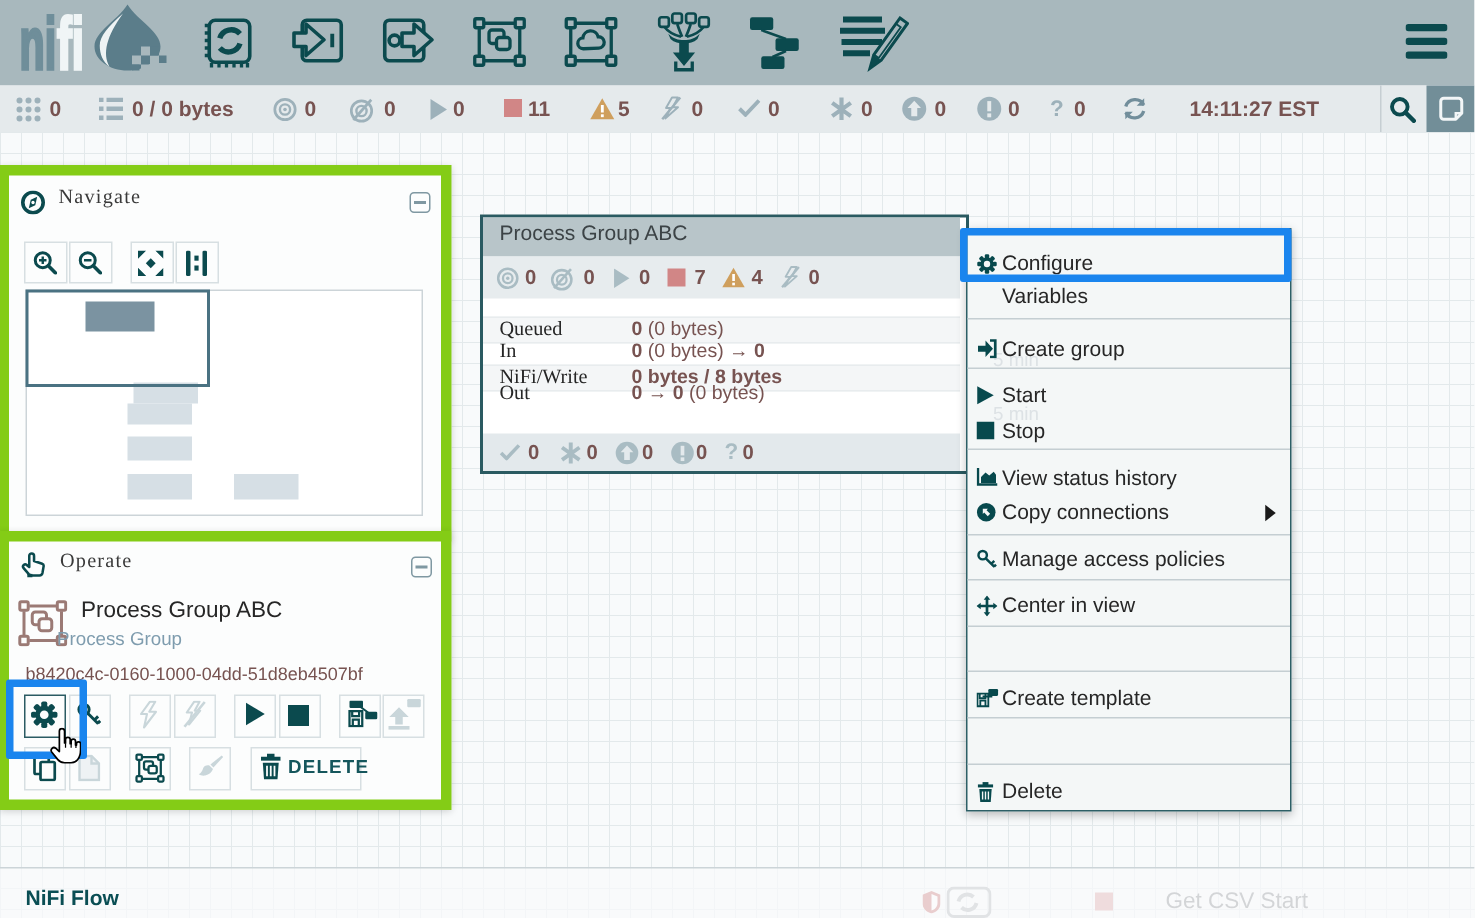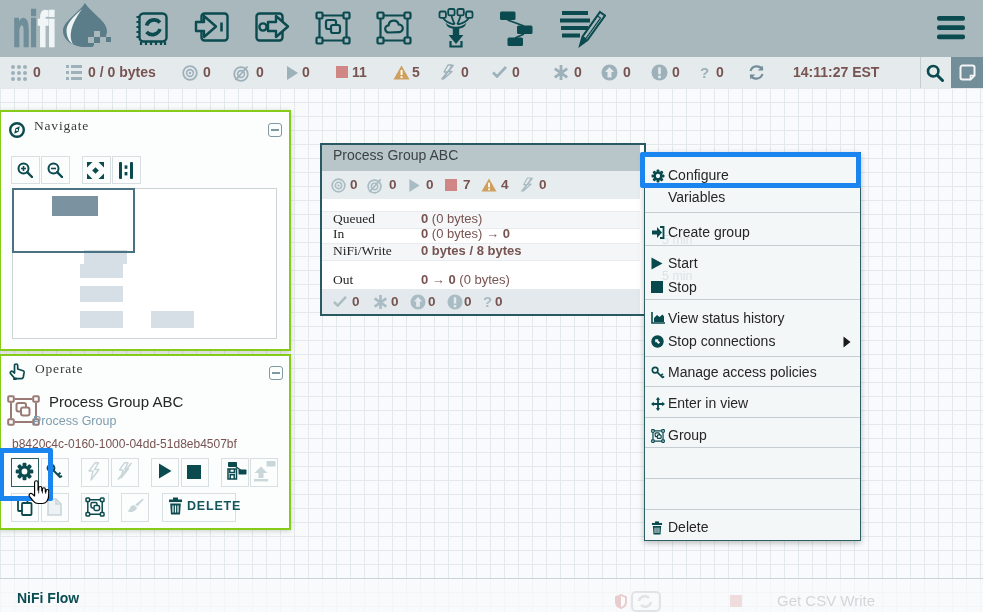--- a/index.html
+++ b/index.html
@@ -11,21 +11,21 @@
     background-image:linear-gradient(to right,#e3e9eb 1px,transparent 1px),
                      linear-gradient(to bottom,#e3e9eb 1px,transparent 1px);
     background-size:14px 14px;}
   
   #header{left:0;top:0;width:983px;height:57px;background:#a8b8bd;}
   
   #status{left:0;top:57px;width:983px;height:31px;background:#e5eaec;}
   #status .num{position:absolute;top:0;height:31px;line-height:31px;
     font-weight:bold;font-size:14px;color:#775351;}
   
-  .panel{background:#fcfdfd;border:2px solid #84cc16;box-shadow:0 1px 5px rgba(0,0,0,0.18);}
+  .panel{background:#fcfdfd;border:7px solid #84cc16;box-shadow:0 1px 5px rgba(0,0,0,0.18);}
   #navigate{left:-1px;top:110px;width:288px;height:237px;}
   #operate{left:-1px;top:354px;width:288px;height:172px;}
   .ptitle{position:absolute;font-family:"Liberation Serif",serif;font-weight:normal;
     font-size:13.5px;color:#3a3a3a;letter-spacing:0.8px;}
   .collapse{position:absolute;width:12px;height:12px;border:1px solid #7f98a2;
     border-radius:3px;color:#7f98a2;}
   .collapse:before{content:"";position:absolute;left:2px;top:5px;width:8px;height:2px;background:#7f98a2;}
   
   .nbtn{position:absolute;width:27px;height:26px;background:#fcfdfd;border:1px solid #d7dfe2;}
   
@@ -466,21 +466,21 @@
       <span class="pgval"><b>0</b> (0 bytes)</span>
   </div>
   <div class="pgrow" style="top:82px">
     <span class="pglabel">In</span>
       <span class="pgval"><b>0</b> (0 bytes) <b>→ 0</b></span>
   </div>
   <div class="pgrow" style="top:98px;background:#f4f6f7;border-top:1px solid #e8ecee;border-bottom:1px solid #e8ecee">
     <span class="pglabel">NiFi/Write</span>
       <span class="pgval"><b>0 bytes / 8 bytes</b></span>
   </div>
-  <div class="pgrow" style="top:128px">
+  <div class="pgrow" style="top:110px">
     <span class="pglabel">Out</span>
       <span class="pgval"><b>0 → 0</b> (0 bytes)</span>
   </div>
   <div class="abs" style="left:0;top:144px;width:318px;height:25px;background:#e3e9ec">
     <svg class="abs" style="left:11px;top:7px" width="14" height="11" viewBox="0 0 15 12">
       <path d="M1,6.5 L5,10.5 L14,1" stroke="#a9bcc3" stroke-width="2.6" fill="none"></path>
     </svg>
       <span class="pgnum" style="left:30px;height:25px;line-height:25px">0</span>
     <svg class="abs" style="left:51px;top:5px" width="15" height="16" viewBox="0 0 16 17">
       <g stroke="#a9bcc3" stroke-width="2.8">
@@ -506,21 +506,21 @@
 <div id="ghost" class="abs" style="left:595px;top:585px;width:388px;height:27px;opacity:0.9">
   <svg class="abs" style="left:20px;top:9px" width="12" height="15" viewBox="0 0 12 15">
     <path d="M6,0 L12,2.5 V8 C12,11.5 9.5,14 6,15 C2.5,14 0,11.5 0,8 V2.5 Z" fill="#b94a48"></path>
     <path d="M6,2 L10,3.7 V8 C10,10.5 8.3,12.3 6,13 Z" fill="#fff"></path>
   </svg>
   <svg class="abs" style="left:36px;top:6px" width="30" height="21" viewBox="0 0 30 21">
     <rect x="1" y="1" width="28" height="19" rx="4" stroke="#9aa2a6" stroke-width="2" fill="none"></rect>
     <path d="M8,10 a6,6 0 0 1 10,-3 M20,11 a6,6 0 0 1 -10,3" stroke="#9aa2a6" stroke-width="2.6" fill="none"></path>
   </svg>
   <div class="abs" style="left:135px;top:10px;width:12px;height:12px;background:#d18686"></div>
-  <div class="abs" style="left:182px;top:7px;font-size:15px;color:#62696e">Get CSV Write</div>
+  <div class="abs" style="left:182px;top:7px;font-size:15px;color:#62696e">Get CSV Start</div>
 </div>
 <div id="crumb" class="abs">
     <span>NiFi Flow</span>
   </div>
 <div id="menu" class="abs">
   <div class="abs" style="left:17px;top:80px;font-size:12.5px;color:#dde2e5">5 min</div>
   <div class="abs" style="left:17px;top:116px;font-size:12.5px;color:#dde2e5">5 min</div>
   <div class="mi" style="top:11px">
     <svg width="14" height="14" viewBox="0 0 19 19">
       <g fill="#07494d" transform="translate(9.5,9.5)">
@@ -584,56 +584,50 @@
       <path d="M1,0 v11 h13" stroke="#07494d" stroke-width="1.6" fill="none"></path>
       <path d="M3,10 v-4 l3,-3 2.5,2 3,-2.5 1.5,2 v5.5 z" fill="#07494d"></path>
     </svg>
     <span class="txt">View status history</span>
   </div>
   <div class="mi" style="top:177px">
     <svg width="13" height="13" viewBox="0 0 13 13">
       <circle cx="6.5" cy="6.5" r="6.2" fill="#07494d"></circle>
       <path d="M4.2,4.2 h3.4 l-0.9,0.9 2.4,2.4 -1.6,1.6 -2.4,-2.4 -0.9,0.9 z" fill="#f4f7f7"></path>
     </svg>
-    <span class="txt">Stop connections</span>
+    <span class="txt">Copy connections</span>
     <svg style="position:absolute;left:198px;top:6px" width="8" height="12" viewBox="0 0 8 12">
       <path d="M0.5,0.5 L7.5,6 L0.5,11.5 Z" fill="#1a1a1a"></path>
     </svg>
   </div>
   <div class="msep" style="top:203px"></div>
   <div class="mi" style="top:208px">
     <svg width="14" height="14" viewBox="0 0 17 17">
       <circle cx="5" cy="5" r="3.4" stroke="#07494d" stroke-width="2" fill="none"></circle>
       <path d="M7.5,7.5 L14.5,14.5 M12,12 l2.4,-2.4 M14.2,14.2 l1.6,-1.6" stroke="#07494d" stroke-width="2" fill="none"></path>
     </svg>
     <span class="txt">Manage access policies</span>
   </div>
   <div class="msep" style="top:233px"></div>
   <div class="mi" style="top:239px">
     <svg width="14" height="14" viewBox="0 0 14 14" fill="#07494d">
       <path d="M7,0 L9.2,2.8 H7.9 V6.1 H11.2 V4.8 L14,7 L11.2,9.2 V7.9 H7.9 V11.2 H9.2 L7,14 L4.8,11.2 H6.1 V7.9 H2.8 V9.2 L0,7 L2.8,4.8 V6.1 H6.1 V2.8 H4.8 Z"></path>
     </svg>
-    <span class="txt">Enter in view</span>
+    <span class="txt">Center in view</span>
   </div>
   <div class="msep" style="top:264px"></div>
-  <div class="mi" style="top:271px">
-    <svg width="14" height="14" viewBox="0 0 20 20">
-      <g stroke="#07494d" fill="none" stroke-width="1.7">
-        <path d="M4.5,2.8 h11 M4.5,17.2 h11 M2.8,4.5 v11 M17.2,4.5 v11"></path>
-        <rect x="1" y="1" width="3.6" height="3.6" rx="0.8"></rect>
-          <rect x="15.4" y="1" width="3.6" height="3.6" rx="0.8"></rect>
-        <rect x="1" y="15.4" width="3.6" height="3.6" rx="0.8"></rect>
-          <rect x="15.4" y="15.4" width="3.6" height="3.6" rx="0.8"></rect>
-        <rect x="6" y="5.5" width="6" height="5.5" rx="1.4"></rect>
-      </g>
-      <rect x="9" y="8.5" width="5.5" height="5" rx="1.4" stroke="#07494d" fill="#f4f7f7" stroke-width="1.7"></rect>
-    </svg>
-    <span class="txt">Group</span>
-  </div>
   <div class="msep" style="top:294px"></div>
+  <div class="mi" style="top:301px">
+    <svg width="15" height="13" viewBox="0 0 19 17">
+      <rect x="10" y="0.5" width="8.5" height="6" rx="1" fill="#07494d"></rect>
+      <path d="M0.5,4.5 h9.5 v11 h-9.5 z M2.5,4.5 v4 h5 v-4 M3,15.5 v-5 h4.5 v5" stroke="#07494d" stroke-width="1.6" fill="none"></path>
+      <path d="M5,7 h8.5" stroke="#07494d" stroke-width="1.8"></path>
+    </svg>
+    <span class="txt">Create template</span>
+  </div>
   <div class="msep" style="top:325px"></div>
   <div class="msep" style="top:356px"></div>
   <div class="mi" style="top:363px">
     <svg width="12" height="14" viewBox="0 0 15 18">
       <g fill="#07494d">
         <rect x="5" y="0.5" width="5" height="2.5"></rect>
         <rect x="1" y="2.5" width="13" height="2.6"></rect>
         <path d="M2.2,6.5 h10.6 l-0.8,11 H3 Z"></path>
       </g>
       <path d="M5,8.5 v7 M7.5,8.5 v7 M10,8.5 v7" stroke="#f4f7f7" stroke-width="1.2" fill="none"></path>

